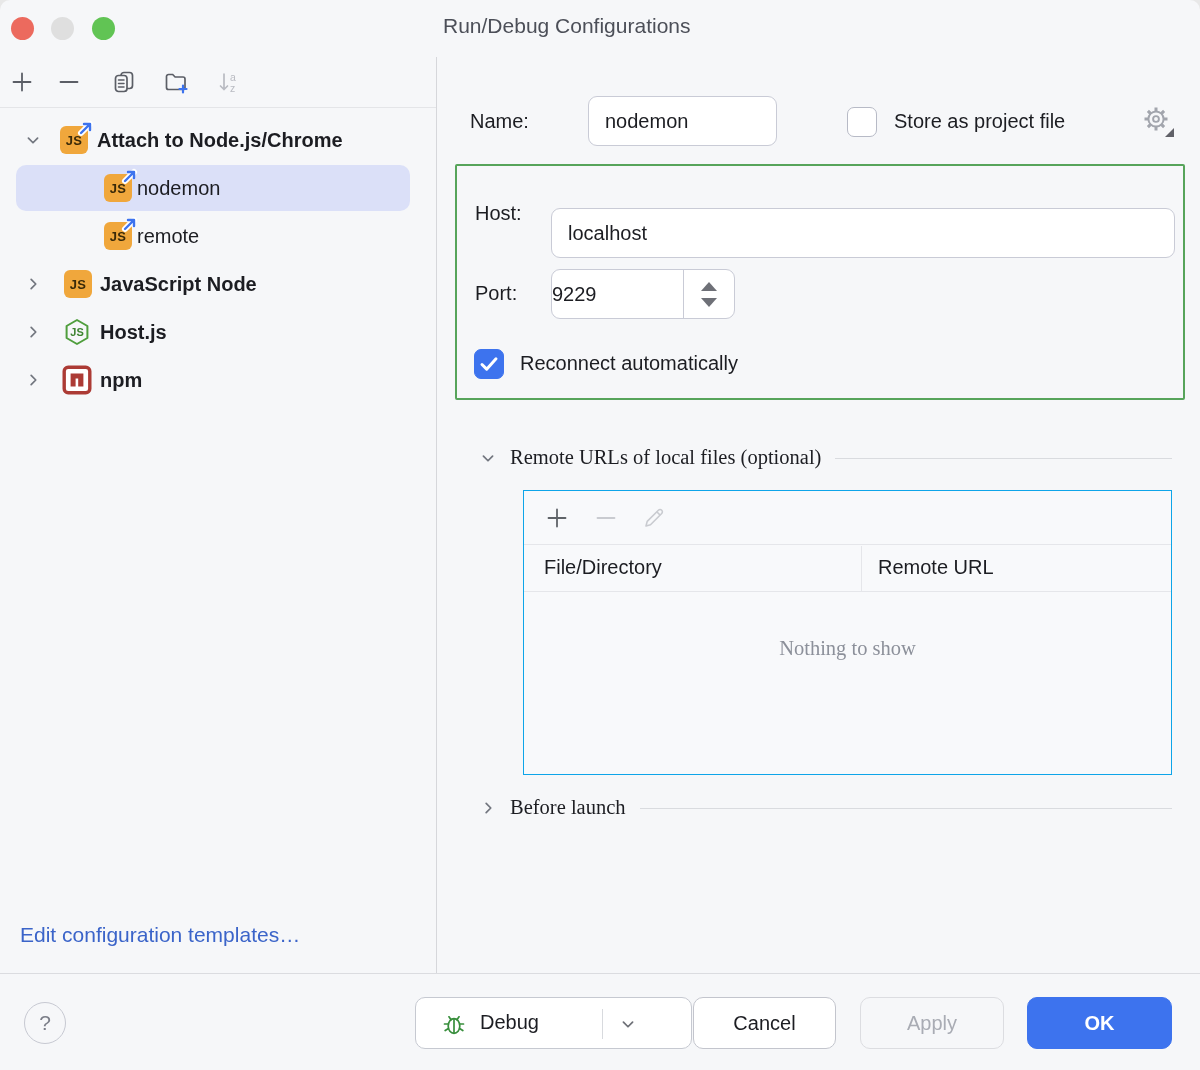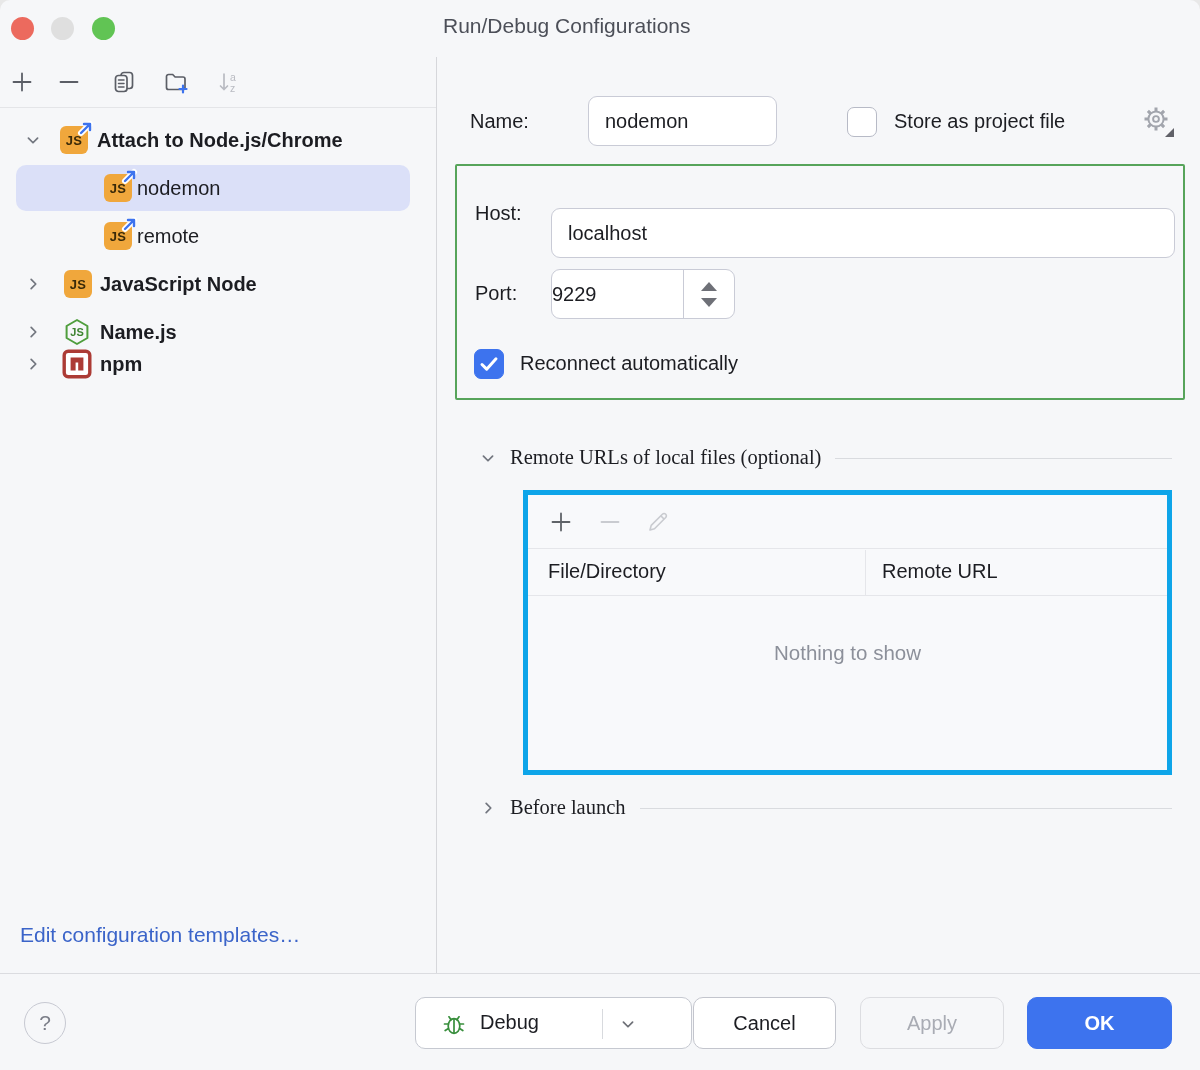--- a/index.html
+++ b/index.html
@@ -57,27 +57,27 @@
   .spin-arrows { width:52px; border-left:1px solid #C9CBD6; display:flex; flex-direction:column;
                  align-items:center; justify-content:center; gap:7px; }
   .tri-up { width:0; height:0; border-left:8px solid transparent; border-right:8px solid transparent; border-bottom:9px solid #6E7077; }
   .tri-dn { width:0; height:0; border-left:8px solid transparent; border-right:8px solid transparent; border-top:9px solid #6E7077; }
 
   
   .section-hdr { position:absolute; left:477px; right:28px; display:flex; align-items:center; }
   .section-hdr .s-label { font-size:20.5px; color:#1C1D22; margin-left:11px; white-space:nowrap;font-family:Liberation Serif, serif; }
   .section-hdr .s-line { flex:1; height:1px; background:#D9DBDF; margin-left:14px; margin-top:2px; }
 
-  .table { position:absolute; left:523px; top:490px; width:649px; height:285px; background:#F8F9FB; border:5px solid #0ea5e9; }
+  .table { position:absolute; left:523px; top:490px; width:649px; height:285px; background:#F8F9FB; border:1px solid #0ea5e9; }
   .tbl-toolbar { position:absolute; left:0; top:0; width:100%; height:54px; border-bottom:1px solid #E5E6EA; }
   .tbl-icon { position:absolute; top:14px; width:26px; height:26px; }
   .tbl-header { position:absolute; left:0; top:55px; width:100%; height:46px; border-bottom:1px solid #E5E6EA; }
   .col-h { position:absolute; top:10px; font-size:20px; color:#1C1D22; }
   .col-div { position:absolute; left:337px; top:0; width:1px; height:46px; background:#E5E6EA; }
-  .empty-text { position:absolute; left:0; top:146px; width:100%; text-align:center; font-size:20.5px; color:#8C909A; }
+  .empty-text { position:absolute; left:0; top:146px; width:100%; text-align:center; font-size:20.5px; color:#8C909A;font-family:Liberation Serif, serif; }
 
   
   .help-btn { position:absolute; left:24px; top:1002px; width:42px; height:42px; border-radius:50%;
               border:1px solid #C7C9D2; display:flex; align-items:center; justify-content:center;
               font-size:21px; color:#7B7E88; background:transparent; }
   .btn { position:absolute; top:997px; height:52px; border-radius:10px; display:flex; align-items:center;
          justify-content:center; font-size:20px; cursor:default; }
   .btn-debug { left:415px; width:277px; background:#fff; border:1px solid #C6C9D1; justify-content:flex-start;padding-left:24px; }
   .btn-cancel { left:693px; width:143px; background:#fff; border:1px solid #C3C5CD; color:#1C1D22; }
   .btn-apply { left:860px; width:144px; background:transparent; border:1px solid #DCDDE1; color:#A9ACB4; }
@@ -178,24 +178,24 @@
   <div class="tree-row" style="top:308px">
     <svg class="chev" style="left:22px" viewBox="0 0 24 24">
         <polyline points="10,7 15,12 10,17" stroke="#72767F" stroke-width="1.9" fill="none" stroke-linecap="round" stroke-linejoin="round"></polyline>
       </svg>
     <span class="node-icon" style="left:62px">
       <svg viewBox="0 0 30 30" style="position:absolute;inset:0">
         <polygon points="15,3 25.4,9 25.4,21 15,27 4.6,21 4.6,9" stroke="#4F9E3D" stroke-width="2" fill="none" stroke-linejoin="round"></polygon>
       </svg>
       <span class="node-letters">JS</span>
     </span>
-    <span class="tree-label bold" style="left:100px">Name.js</span>
-  </div>
-
-  <div class="tree-row" style="top:340px">
+    <span class="tree-label bold" style="left:100px">Host.js</span>
+  </div>
+
+  <div class="tree-row" style="top:356px">
     <svg class="chev" style="left:22px" viewBox="0 0 24 24">
         <polyline points="10,7 15,12 10,17" stroke="#72767F" stroke-width="1.9" fill="none" stroke-linecap="round" stroke-linejoin="round"></polyline>
       </svg>
     <span class="npm-icon" style="left:62px">
       <svg viewBox="0 0 30 30" style="position:absolute;inset:0">
         <rect x="2.2" y="2.2" width="25.6" height="25.6" rx="4" fill="#FFFFFF" stroke="#AC3B35" stroke-width="3.4"></rect>
         <path d="M8.6 8.6h12.8v12.8h-5.2v-8h-2.6v8H8.6z" fill="#AC3B35"></path>
       </svg>
     </span>
     <span class="tree-label bold" style="left:100px">npm</span>

